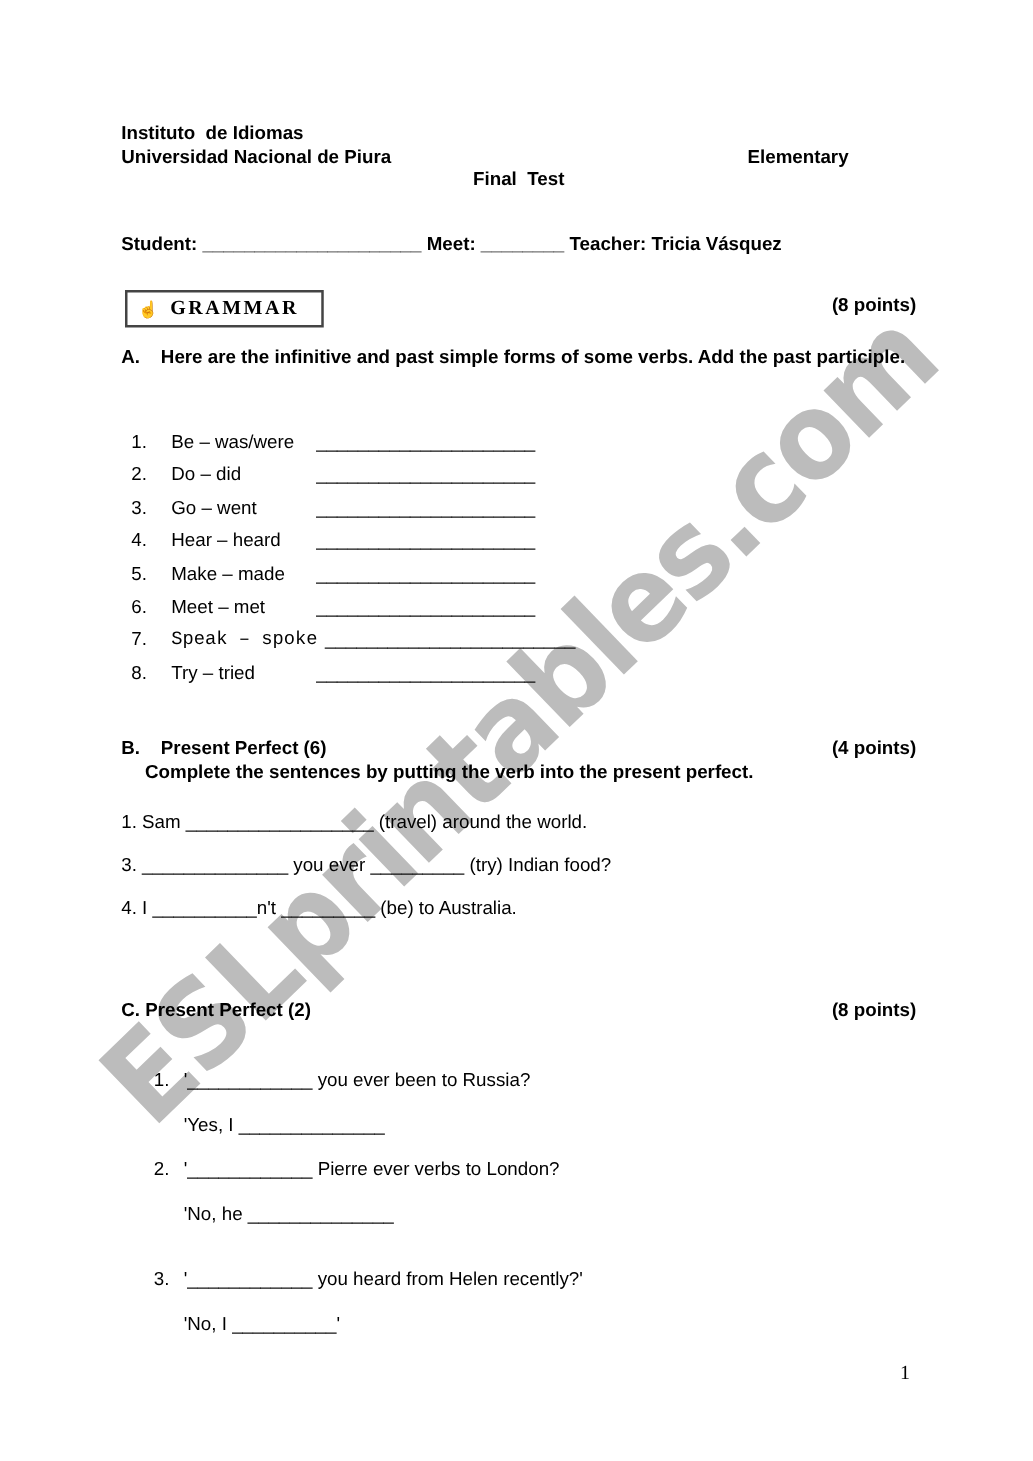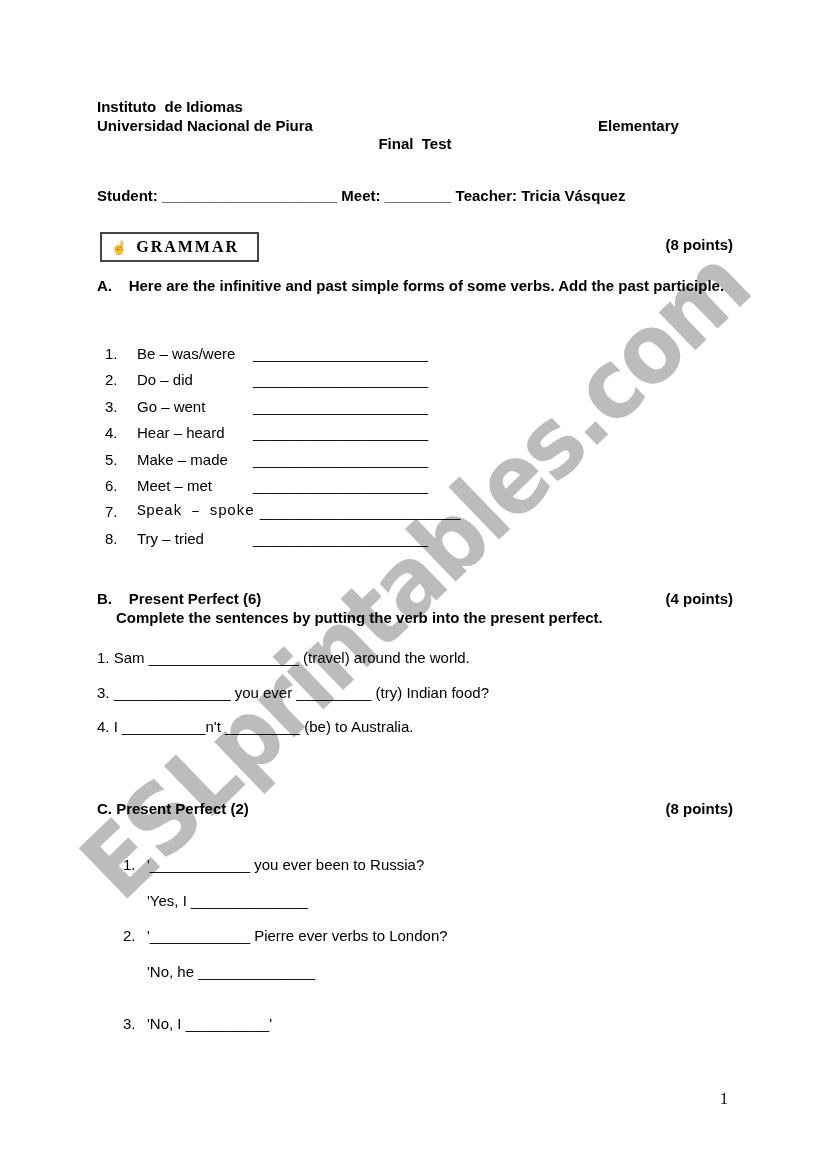--- a/index.html
+++ b/index.html
@@ -179,20 +179,21 @@
     <div class="q-item">
       <span class="q-num" data-bind="section_c.items.1.num">2.</span>
       <div class="q-body">
         <div class="qline" data-bind="section_c.items.1.question">'____________ Pierre ever verbs to London?</div>
         <div class="qline" data-bind="section_c.items.1.answer">'No, he ______________</div>
       </div>
     </div>
     <div class="q-item gap">
       <span class="q-num" data-bind="section_c.items.2.num">3.</span>
       <div class="q-body">
+        <div class="qline" data-bind="section_c.items.2.question">'____________ you heard from Helen recently?'</div>
         <div class="qline" data-bind="section_c.items.2.answer">'No, I __________'</div>
       </div>
     </div>
   </div>
 
   <div class="page-num" data-bind="footer.page_number">1</div>
 
 </div>
 
 </body></html>

